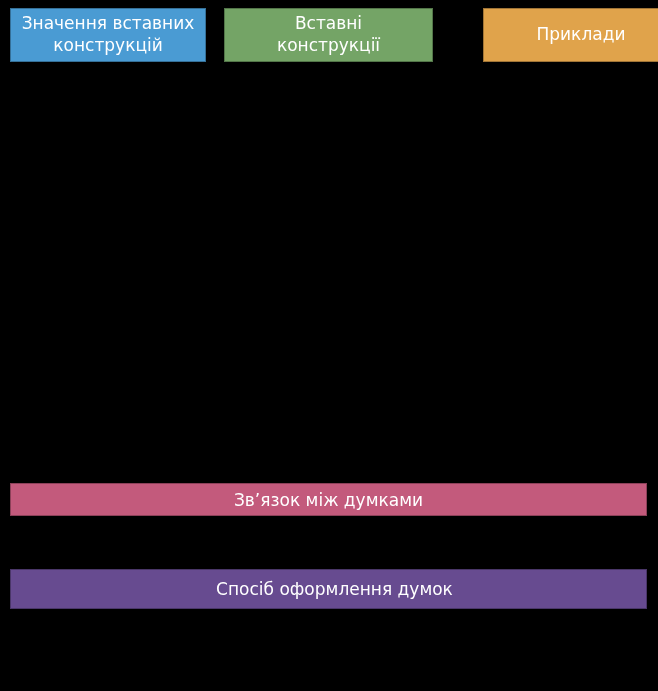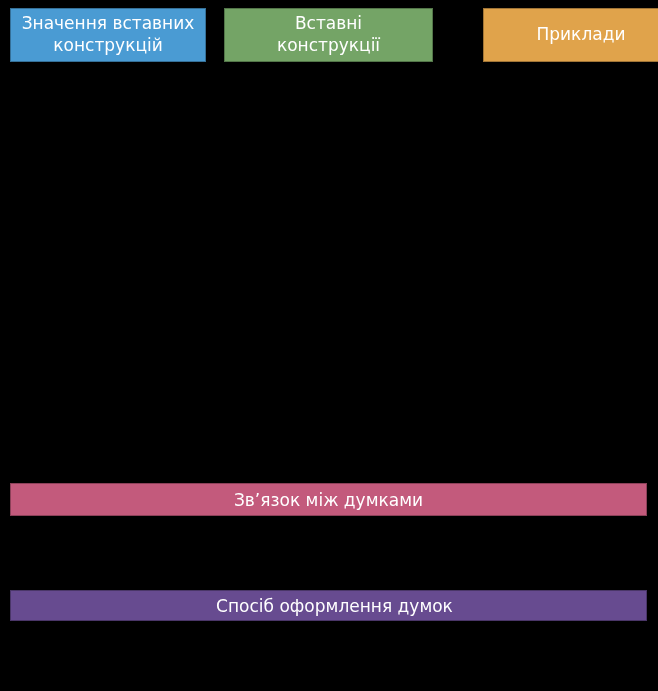--- a/index.html
+++ b/index.html
@@ -36,21 +36,21 @@
   .cell-3 { left: 435px; width: 196px; margin-left: 48px; }
   .cell-text { display: inline-block; }
   .cell-1 .cell-text { max-width: 200px; }
   .cell-2 .cell-text { max-width: 160px; }
   .banner {
     left: 10px;
     width: 637px;
     font-size: 17px;
   }
   .banner-1 { top: 444px; height: 33px; margin-top: 39px; }
-  .banner-2 { top: 590px; height: 31px; padding-left: 12px; }
+  .banner-2 { top: 569px; height: 40px; padding-left: 12px; }
 </style>
 </head>
 <body>
 
 <div class="stage">
 
   <div class="cell cell-1" style="background-color: rgb(74, 155, 211);">
     <span class="cell-text">Значення вставних конструкцій</span>
   </div>
 

